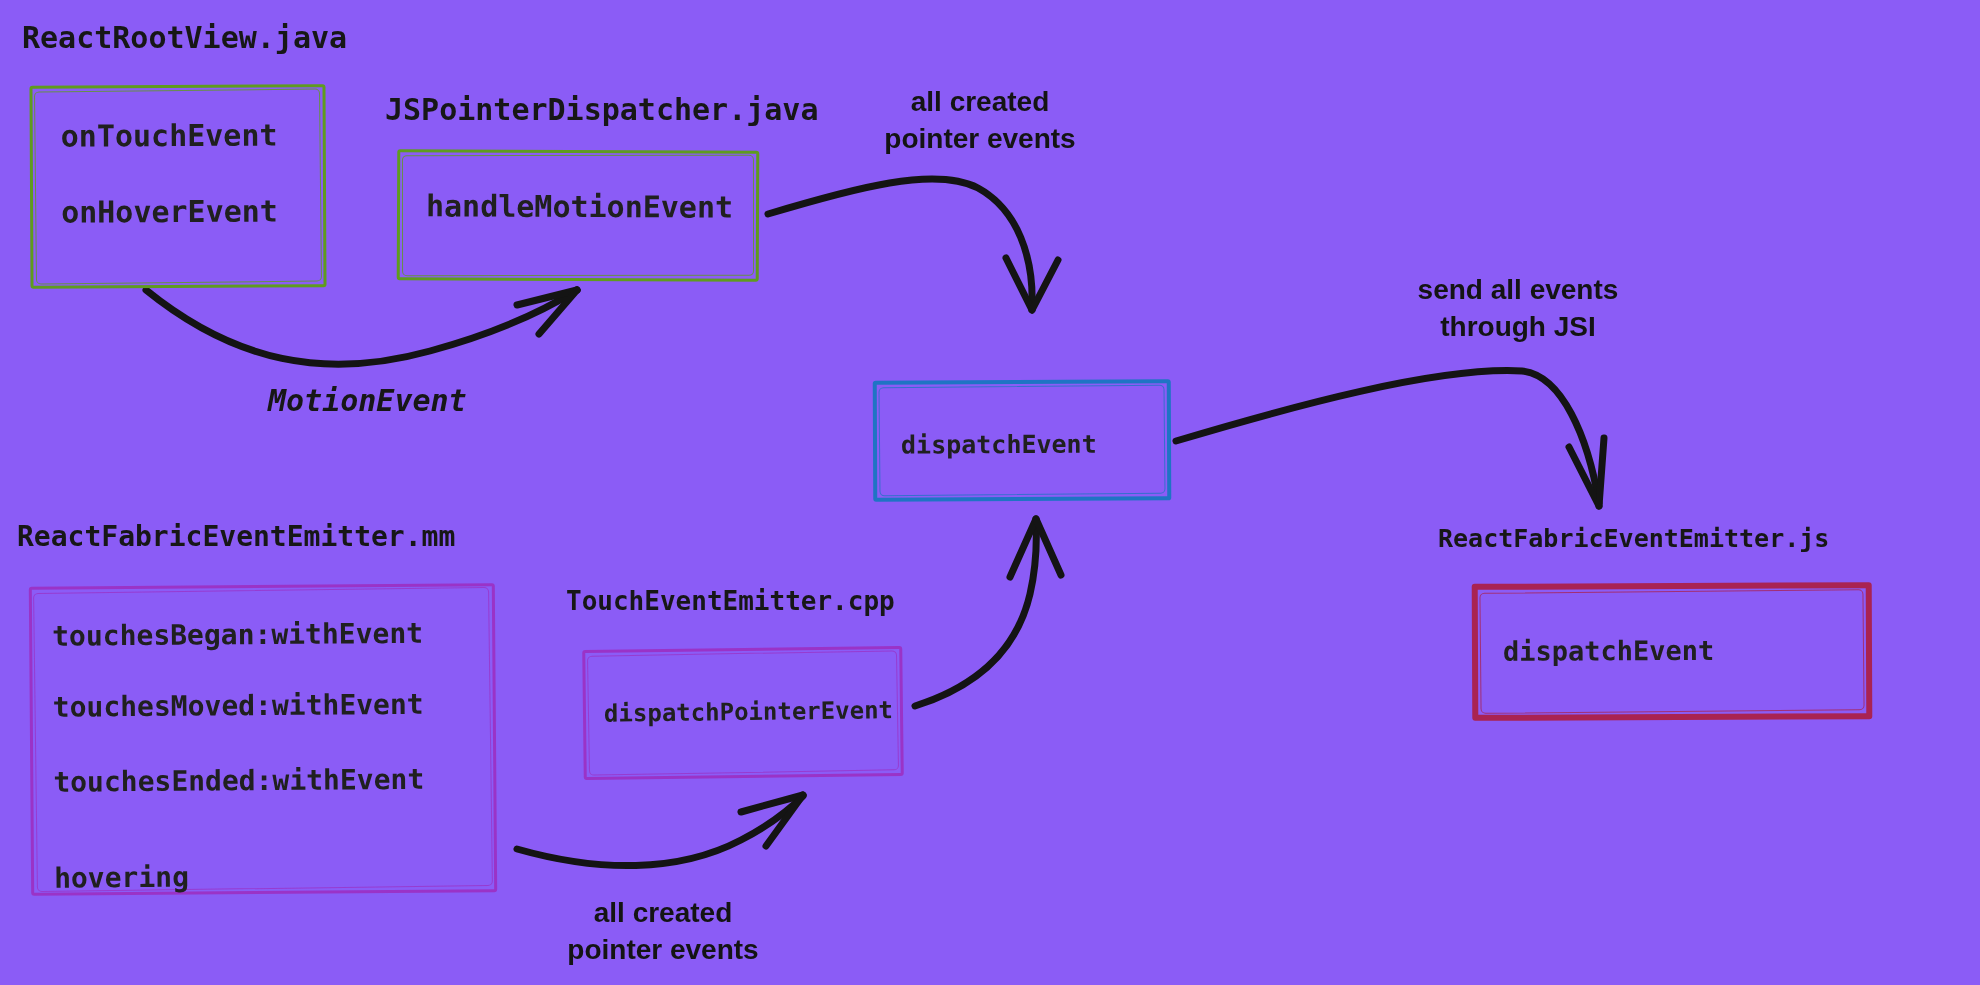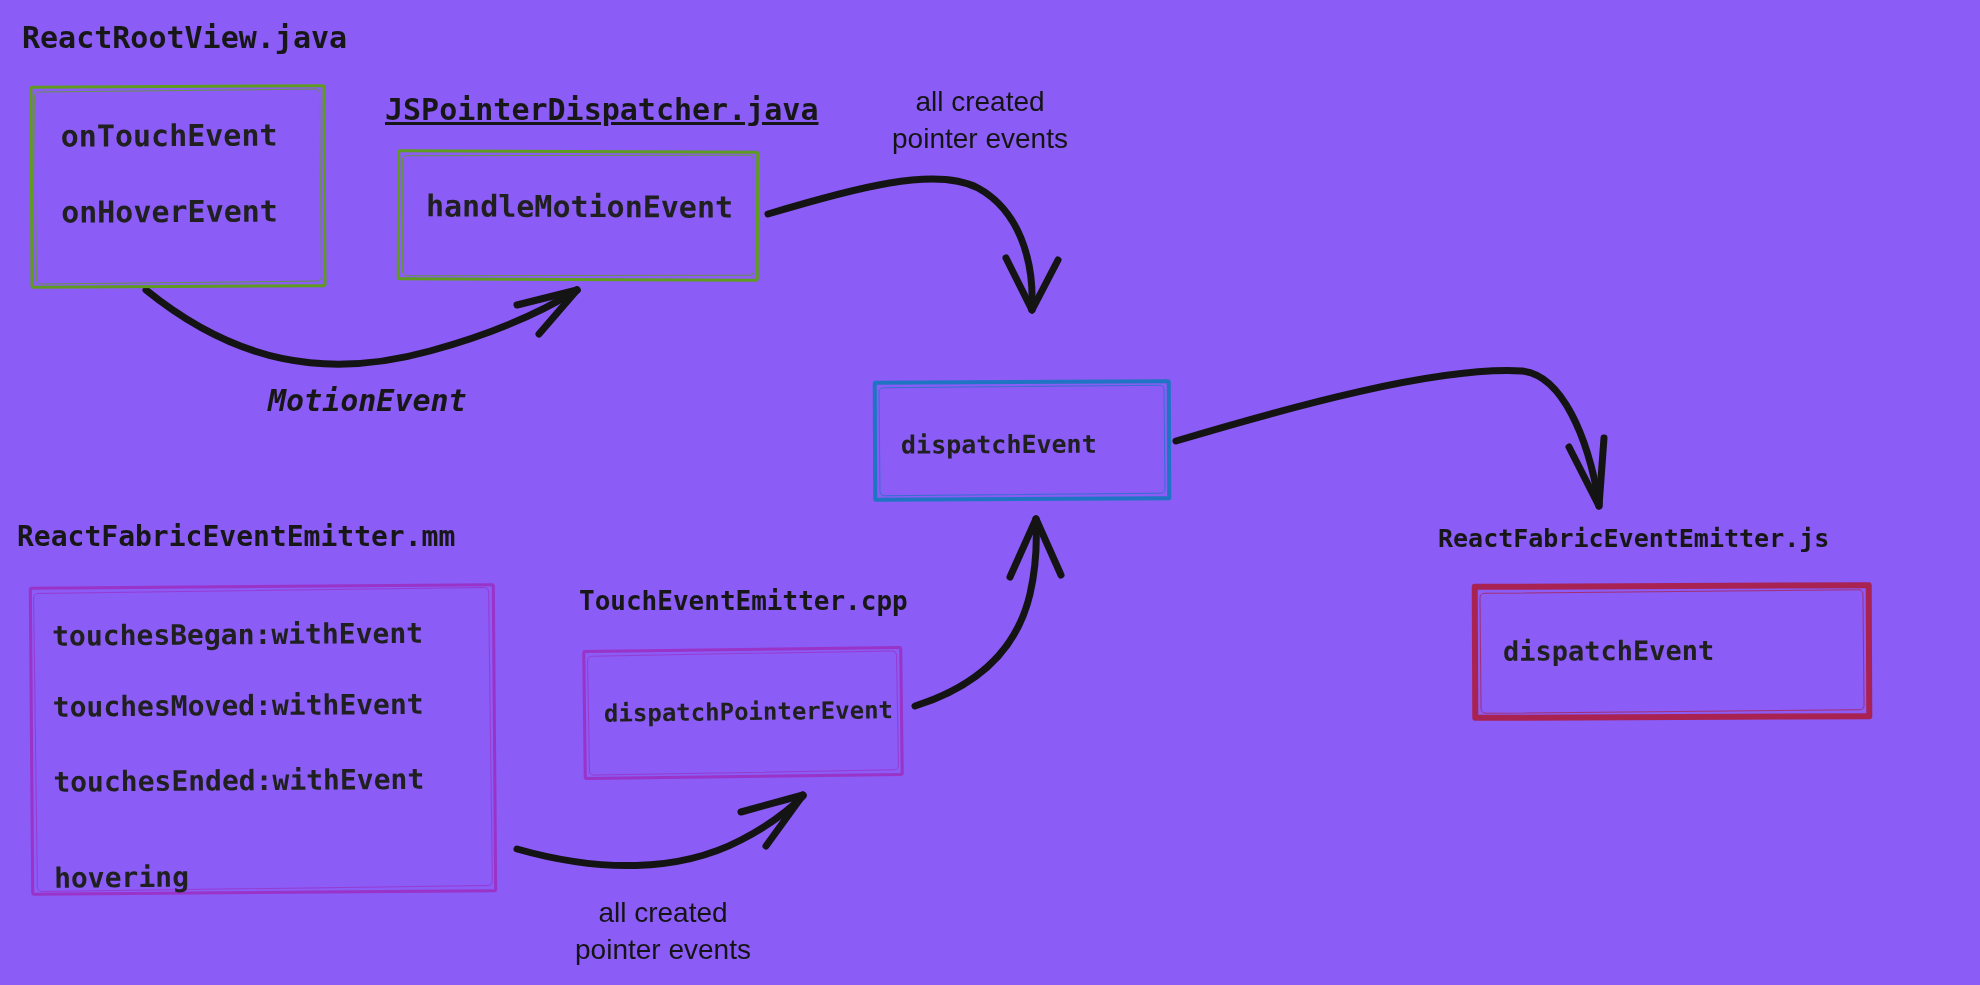--- a/index.html
+++ b/index.html
@@ -8,50 +8,50 @@
   svg.arrows{position:absolute;left:0;top:0;width:1980px;height:985px;pointer-events:none;}
   svg.arrows path{fill:none;stroke:#141414;stroke-width:7;stroke-linecap:round;stroke-linejoin:round;}
 
   .title{position:absolute;font-weight:700;white-space:nowrap;color:#171717;}
   .box{position:absolute;border:3.5px solid var(--c,#333);border-radius:3px;background:transparent;}
   .box::before{content:"";position:absolute;inset:2px;border:1.7px solid var(--c,#333);
                border-radius:5px;transform:rotate(-0.3deg);opacity:.8;}
   .code{position:absolute;font-weight:700;white-space:nowrap;color:#202020;line-height:1.2;}
   .lbl{position:absolute;font-family:"Liberation Sans", sans-serif;font-weight:400;color:#141414;
        line-height:1.32;white-space:nowrap;}
-  .lbl.center{text-align:center;}
+  .lbl.center{text-align:center;font-weight:bold;}
   .lbl-mono{position:absolute;font-weight:700;white-space:nowrap;color:#171717;}
 
   
   .t-rrv{left:22px;top:20px;font-size:30px;}
   .b-rrv{left:30px;top:85px;width:290px;height:197px;transform:rotate(-0.3deg);}
   .i-rrv-0{left:28px;top:30px;font-size:30px;}
   .i-rrv-1{left:28px;top:106px;font-size:30px;}
 
   
-  .t-jpd{left:385px;top:92px;font-size:30px;text-decoration:underline;}
+  .t-jpd{left:385px;top:92px;font-size:30px;}
   .b-jpd{left:397px;top:150px;width:356px;height:125px;transform:rotate(0.25deg);}
   .i-jpd-0{left:26px;top:36px;font-size:30px;}
 
   
   .t-umb{left:848px;top:330px;width:340px;text-align:center;font-size:25px;}
   .b-umb{left:873px;top:380px;width:290px;height:113px;transform:rotate(-0.25deg);border-width:4px;}
   .i-umb-0{left:24px;top:46px;font-size:25px;}
 
   
   .t-rst{left:17px;top:520px;font-size:28px;}
   .b-rst{left:30px;top:585px;width:460px;height:303px;transform:rotate(-0.45deg);}
   .b-rst .code{left:20px;font-size:28px;}
   .i-rst-0{top:30px;}
   .i-rst-1{top:101px;}
   .i-rst-2{top:176px;}
   .i-rst-3{top:272px;}
 
   
-  .t-tee{left:579px;top:586px;font-size:26px;}
+  .t-tee{left:566px;top:586px;font-size:26px;}
   .b-tee{left:583px;top:648px;width:314px;height:124px;transform:rotate(-0.7deg);}
   .i-tee-0{left:18px;top:47px;font-size:24px;}
 
   
   .t-rfe{left:1438px;top:524px;font-size:25px;}
   .b-rfe{left:1472px;top:583px;width:388px;height:125px;transform:rotate(-0.25deg);border-width:6px;}
   .b-rfe::before{border-width:1px;}
   .i-rfe-0{left:25px;top:46px;font-size:27px;}
 
   
@@ -126,19 +126,23 @@
     <div class="code i-rfe-0">dispatchEvent</div>
   </div>
 
   <div class="lbl-mono l-motion">MotionEvent</div>
 
   <div class="lbl center l-top">
     <div>all created</div>
     <div>pointer events</div>
   </div>
 
+  <div class="lbl center l-jsi">
+    <div>send all events</div>
+    <div>through JSI</div>
+  </div>
 
   <div class="lbl center l-bottom">
     <div>all created</div>
     <div>pointer events</div>
   </div>
 
 </div>
 
 </body></html>

